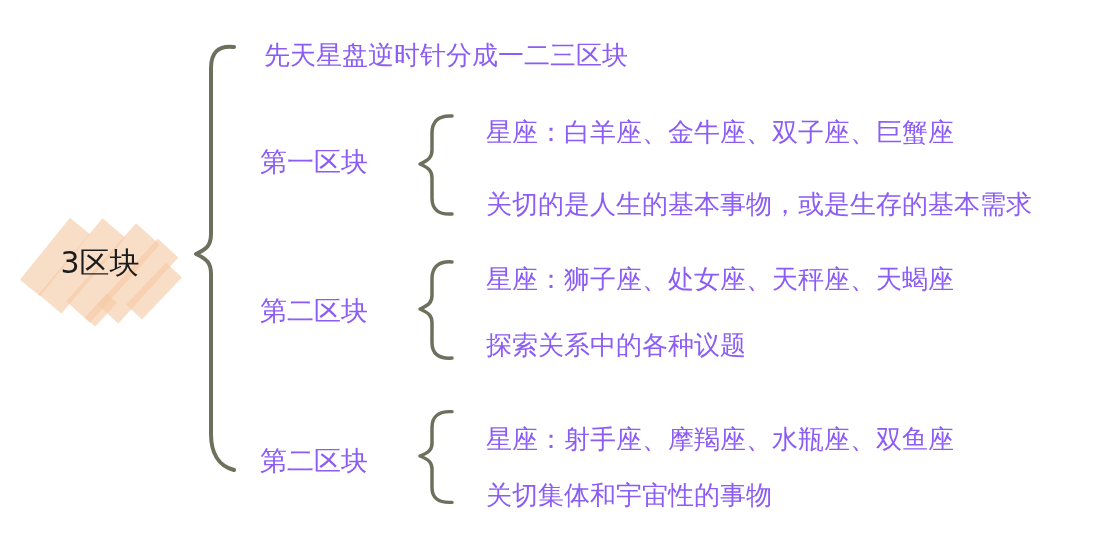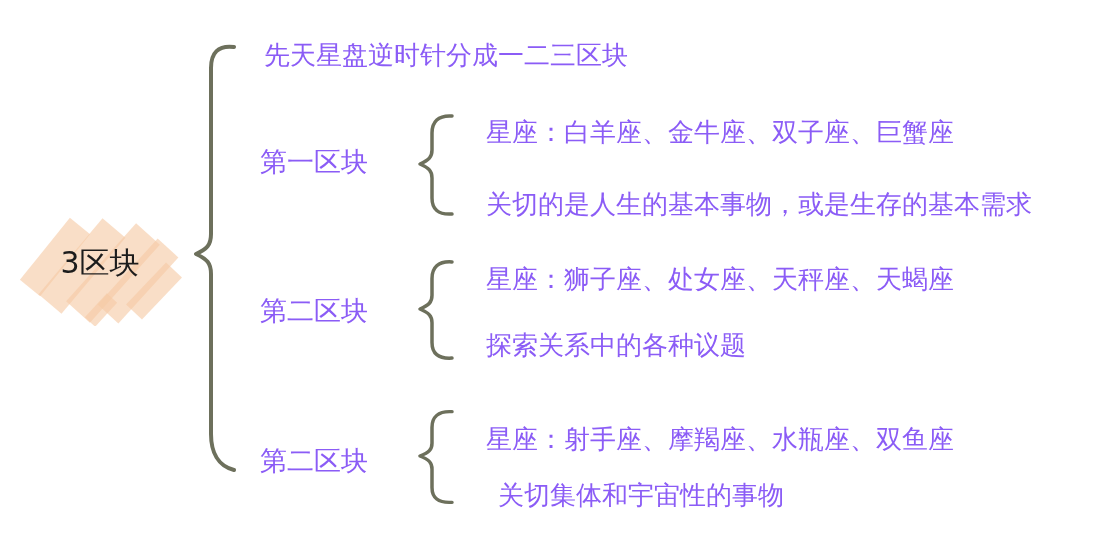--- a/index.html
+++ b/index.html
@@ -26,21 +26,21 @@
   .branch-label { font-size: 27px; }
   .top-note   { left: 264px; top: 40px; }
   .b0-label   { left: 260px; top: 147px; }
   .b1-label   { left: 260px; top: 296px; text-align: right; }
   .b2-label   { left: 260px; top: 446px; }
   .b0-c0 { left: 486px; top: 117px; }
   .b0-c1 { left: 486px; top: 189px; }
   .b1-c0 { left: 486px; top: 264px; }
   .b1-c1 { left: 486px; top: 330px; text-align: right; }
   .b2-c0 { left: 486px; top: 412px; margin-top: 12px; }
-  .b2-c1 { left: 486px; top: 480px; margin-left: 12px; }
+  .b2-c1 { left: 486px; top: 480px; }
 
   .brace { position: absolute; }
   .big-brace { left: 190px; top: 42px; }
   .s0 { left: 412px; top: 112px; }
   .s1 { left: 412px; top: 258px; }
   .s2 { left: 412px; top: 408px; }
 
   .root-node {
     position: absolute;
     left: 16px;

